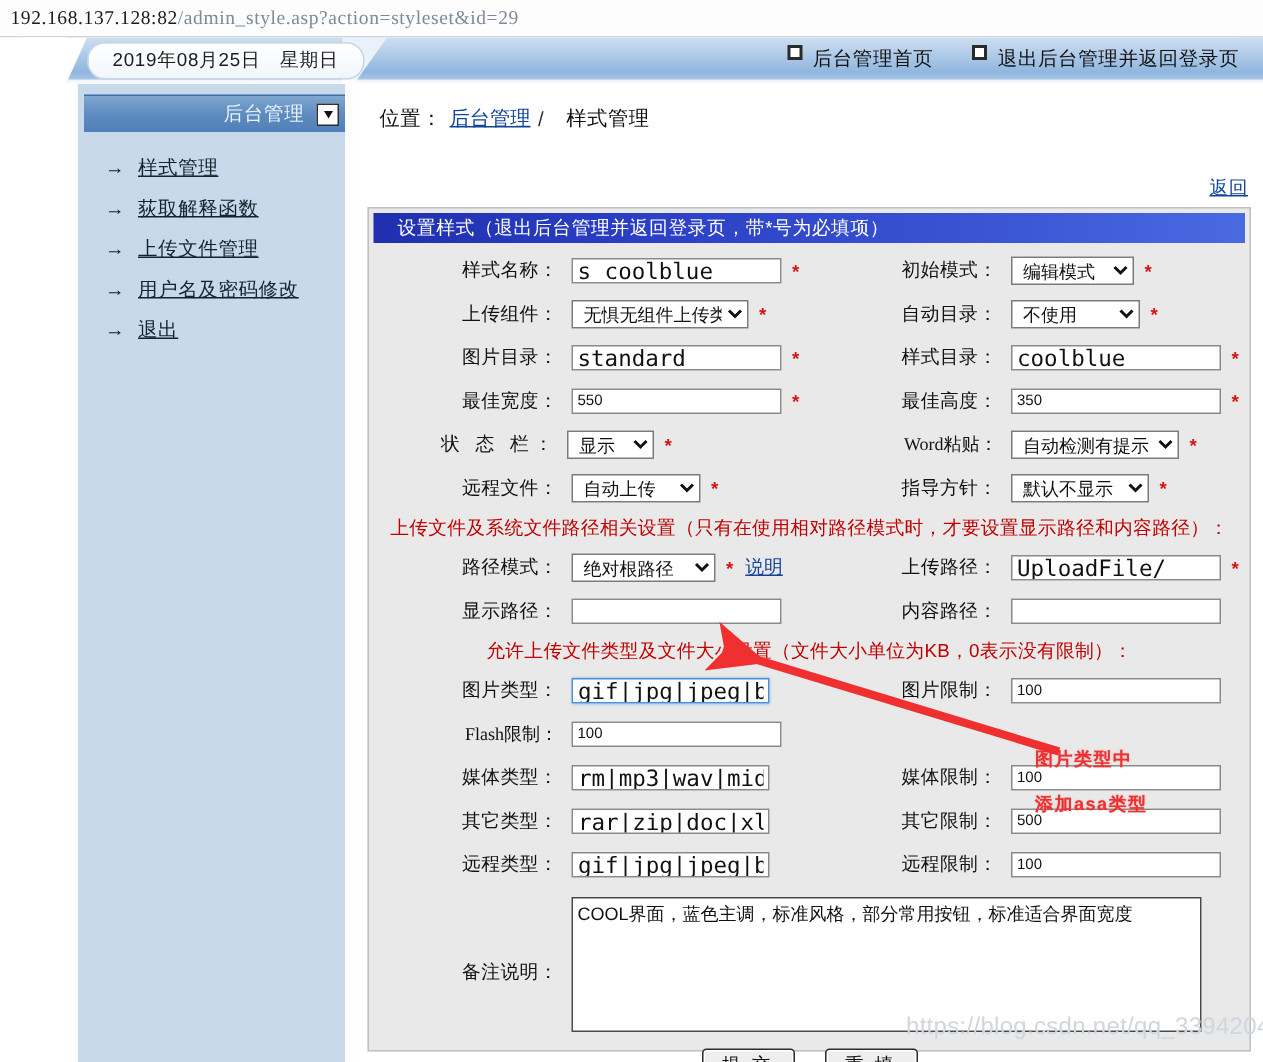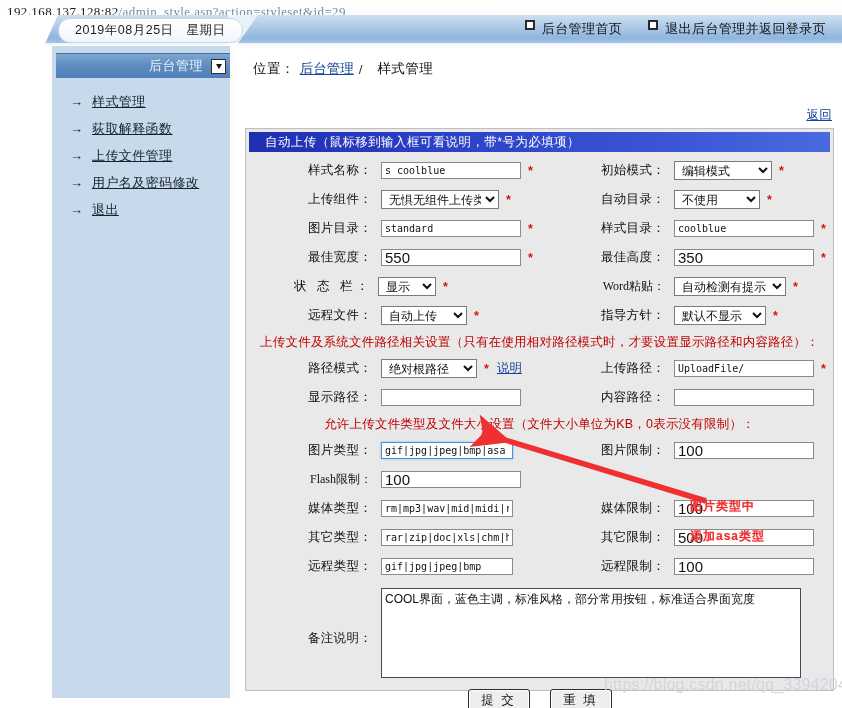--- a/index.html
+++ b/index.html
@@ -17,21 +17,21 @@
     display:flex;align-items:center;
   }
   #urlbar .url{
     font-family:"Liberation Serif","DejaVu Serif",serif;
     font-size:13px;letter-spacing:.4px;color:#1a1a1a;padding-left:7px;
     white-space:nowrap;
   }
   #urlbar .url .dim{color:#7d8a99;}
 
   
-  #page{position:absolute;left:0;top:15px;width:842px;height:683px;background:#fff;border-radius:17px;}
+  #page{position:absolute;left:0;top:25px;width:842px;height:683px;background:#fff;border-radius:17px;}
 
   
   #gutter{position:absolute;left:0;top:0;width:44px;height:683px;background:#fff;}
 
   
   #banner{
     position:absolute;left:44px;top:0;width:798px;height:31px;
     background:linear-gradient(to bottom,#cddff1 0%,#a9c6e6 45%,#8fb6de 75%,#b7d0ea 100%);
   }
   #banner:after{
@@ -139,34 +139,34 @@
   .cellL{width:293px;}
   .cellR{width:294px;}
   .lab{
     width:98px;text-align:right;padding-right:9px;font-size:12.5px;color:#111;
     letter-spacing:.3px;white-space:nowrap;padding-left:28px;
   }
   .lab.wide{letter-spacing:3.5px;padding-right:6px;}
   .lab.mono{font-family:"Liberation Serif","DejaVu Serif",serif;font-size:12px;letter-spacing:0;}
   input.tb{
     font-family:"DejaVu Sans Mono","Liberation Mono",monospace;
-    font-size:10px;color:#111;
+    font-size:15px;color:#111;
     height:17px;border:1px solid #8a8a8a;background:#fff;padding:0 3px;
     box-sizing:border-box;outline:none;
   }
   input.w140{width:140px;}
   input.w132{width:132px;}
-  input.arial{font-family:"Liberation Sans",sans-serif;font-size:15px;}
+  input.arial{font-family:"Liberation Sans",sans-serif;font-size:10px;}
   input.hl{border:1px solid #4a90d9;box-shadow:0 0 2px rgba(74,144,217,.6);}
   select.sb{
     font-family:"Liberation Sans","DejaVu Sans",sans-serif;font-size:12px;color:#111;
     height:19px;border:1px solid #7b7b7b;background:#fff;padding:0 1px 0 3px;
     box-sizing:border-box;outline:none;
   }
-  select.s78{width:98px;}
+  select.s78{width:82px;}
   select.s112{width:112px;}
   select.s92{width:92px;}
   select.s86{width:86px;}
   select.s96{width:96px;}
   select.s118{width:118px;}
   .star{color:#d81212;font-size:12.5px;padding-left:7px;font-weight:bold;}
   .help{color:#12449c;font-size:12.5px;text-decoration:underline;padding-left:8px;cursor:pointer;}
 
   .noterow{height:24px;display:flex;align-items:center;justify-content:center;}
   .note{color:#c00000;font-size:12.5px;letter-spacing:.2px;white-space:nowrap;}
@@ -268,21 +268,21 @@
       <span class="t">位置：</span>
       <span class="lk">后台管理</span>
       <span class="sep">/</span>
       <span class="t">样式管理</span>
     </div>
 
     <div id="backlink">返回</div>
 
     <div id="panel">
       <div id="panelhead">
-        <span class="ht">自动上传（鼠标移到输入框可看说明，带*号为必填项）</span>
+        <span class="ht">设置样式（退出后台管理并返回登录页，带*号为必填项）</span>
       </div>
 
       <div class="rows">
 
         <div class="row">
           <div class="cell cellL">
             <span class="lab">样式名称：</span>
             <input class="tb w140" value="s_coolblue" style="">
             <span class="star">*</span>
           </div>

